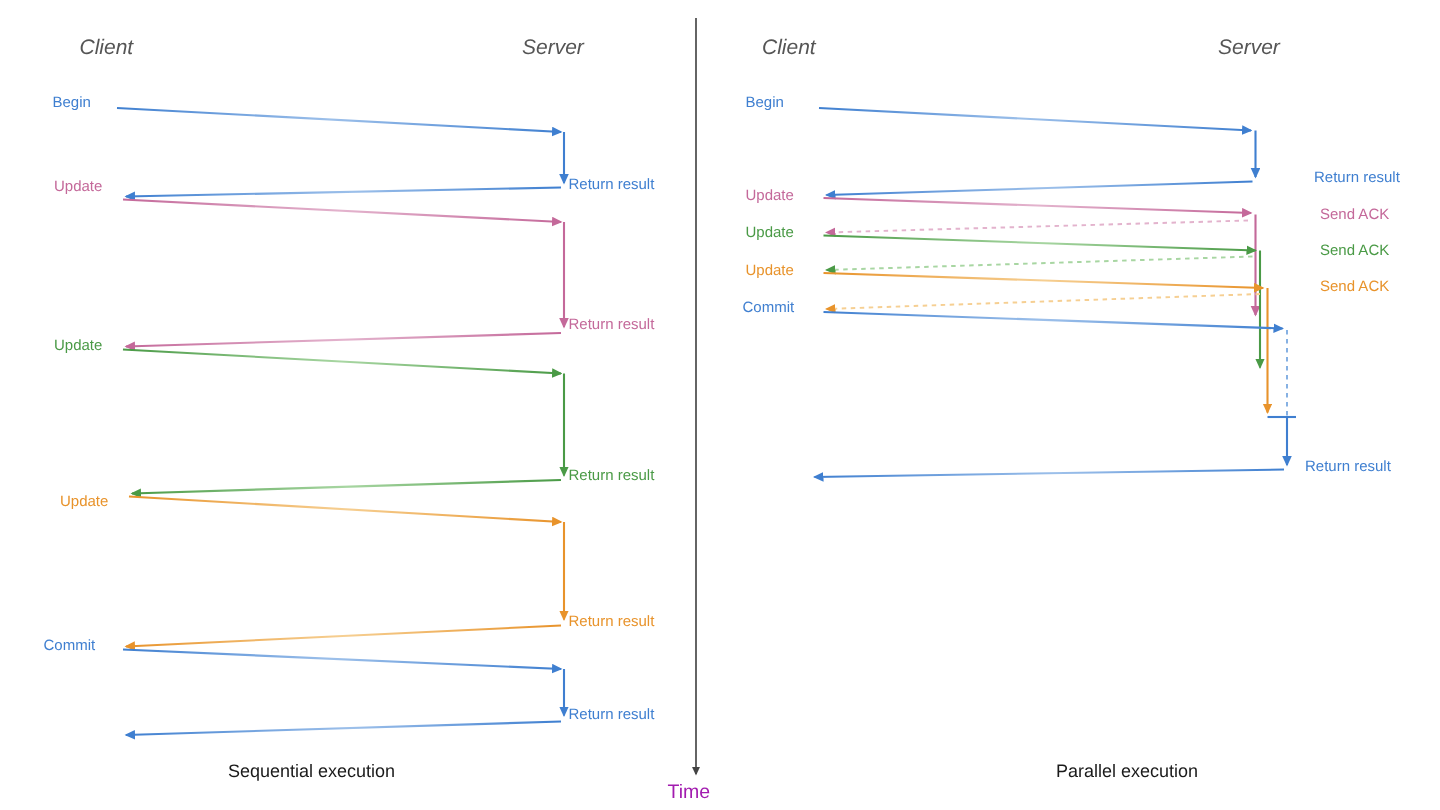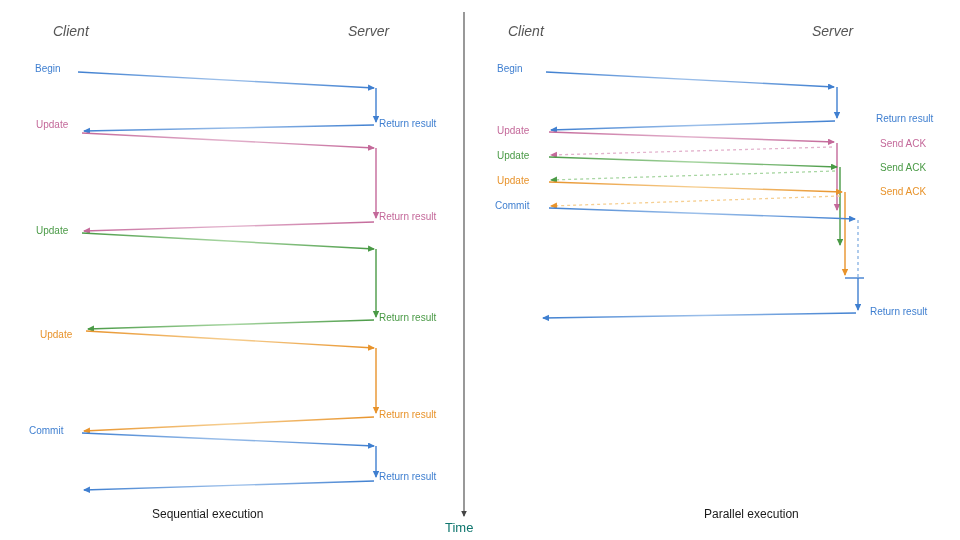--- a/index.html
+++ b/index.html
@@ -5,21 +5,21 @@
   html,body{margin:0;padding:0;}
   body{
     width:960px;height:540px;background:#ffffff;overflow:hidden;
     font-family:"Liberation Sans","DejaVu Sans",sans-serif;
   }
   #stage{position:relative;width:960px;height:412px;}
   svg#diagram{position:absolute;left:0;top:0;width:960px;height:540px;}
   .lbl{position:absolute;white-space:nowrap;font-size:10px;line-height:1;}
   .actor{font-style:italic;font-size:14px;color:#555555;}
   .caption{font-size:12px;color:#1a1a1a;}
-  .timelbl{font-size:13px;color:#0f766e;}
+  .timelbl{font-size:13px;color:#a21caf;}
 </style>
 </head>
 <body>
 
 <div id="stage">
 
   <svg id="diagram" viewBox="0 0 960 540" xmlns="http://www.w3.org/2000/svg">
     <defs>
 
       <linearGradient id="gblue" x1="0" y1="0" x2="1" y2="0">

